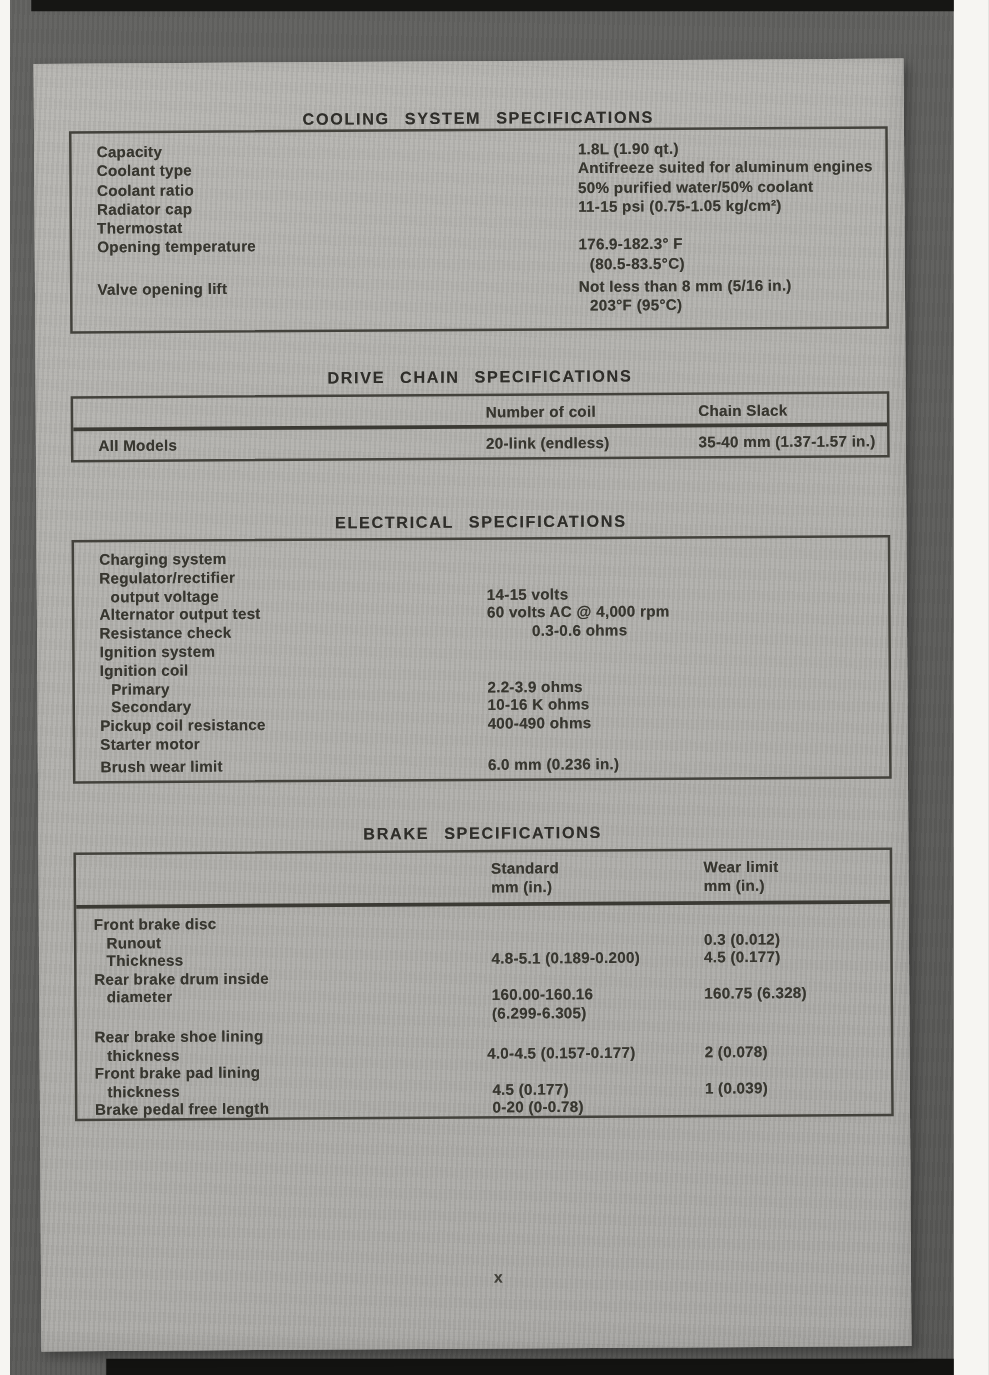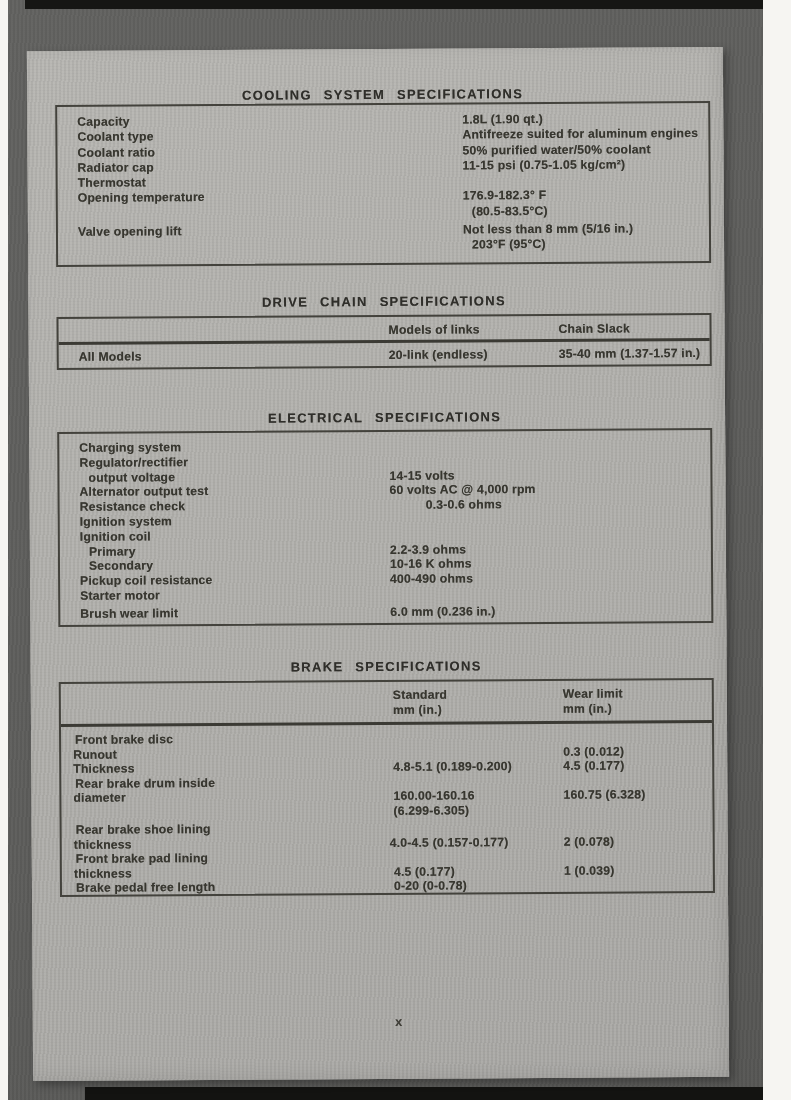--- a/index.html
+++ b/index.html
@@ -45,21 +45,21 @@
     position:absolute;left:28px;width:655px;box-sizing:border-box;
     border:2px solid #43423c;
   }
   .rows{position:relative;}
   .srow{position:relative;line-height:15.3px;white-space:nowrap;}
   .gap{margin-top:3px;}
   .lbl{display:inline-block;padding-left:20px;}
   .ind1 .lbl, .lbl.ind1{padding-left:20px;}
   .ind2 .lbl, .lbl.ind2{padding-left:29px;}
   .brake-rows .lbl{padding-left:14px;}
-  .brake-rows .lbl.ind1{padding-left:12px;}
+  .brake-rows .lbl.ind1{padding-left:24px;}
   .val{position:absolute;top:0;}
   
   #cooling-box{top:54px;height:162px;}
   #cooling-rows{padding-top:8px;}
   
   #chain-box{top:266px;height:53px;}
   .chain-header{
     position:relative;height:20px;padding-top:3px;
     border-bottom:3px solid #3b3a34;line-height:20px;white-space:nowrap;
   }
@@ -104,21 +104,21 @@
         <div class="srow"><span class="lbl ind1">Opening temperature</span><span class="val" style="left: 405px;">176.9-182.3° F</span></div>
         <div class="srow"><span class="lbl">&nbsp;</span><span class="val" style="left: 414px;">(80.5-83.5°C)</span></div>
         <div class="srow gap"><span class="lbl ind1">Valve opening lift</span><span class="val" style="left: 405px;">Not less than 8 mm (5/16 in.)</span></div>
         <div class="srow"><span class="lbl">&nbsp;</span><span class="val" style="left: 414px;">203°F (95°C)</span></div>
       </div>
   </div>
 
   <div class="section-title" style="top:245px;">DRIVE CHAIN SPECIFICATIONS</div>
   <div class="spec-box" id="chain-box">
     <div class="chain-header">
-      <span class="val" style="left:330px;top:3px;">Models of links</span>
+      <span class="val" style="left:330px;top:3px;">Number of coil</span>
       <span class="val" style="left:500px;top:3px;">Chain Slack</span>
     </div>
     <div class="chain-data">
       <span class="lbl">All Models</span>
       <span class="val" style="left:330px;top:5px;">20-link (endless)</span>
       <span class="val" style="left:500px;top:5px;">35-40 mm (1.37-1.57 in.)</span>
     </div>
   </div>
 
   <div class="section-title" style="top:361px;">ELECTRICAL SPECIFICATIONS</div>

